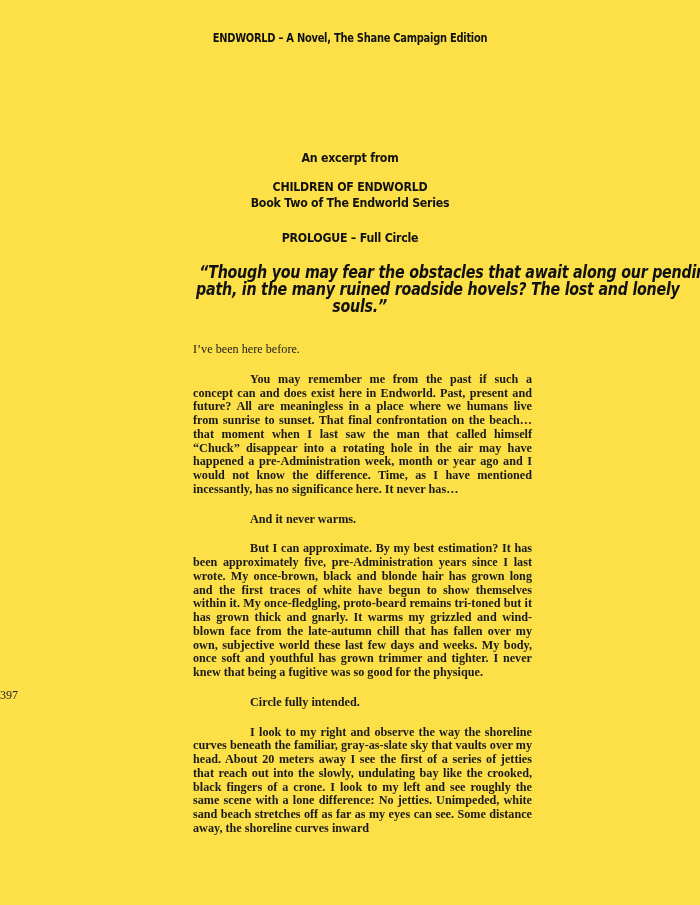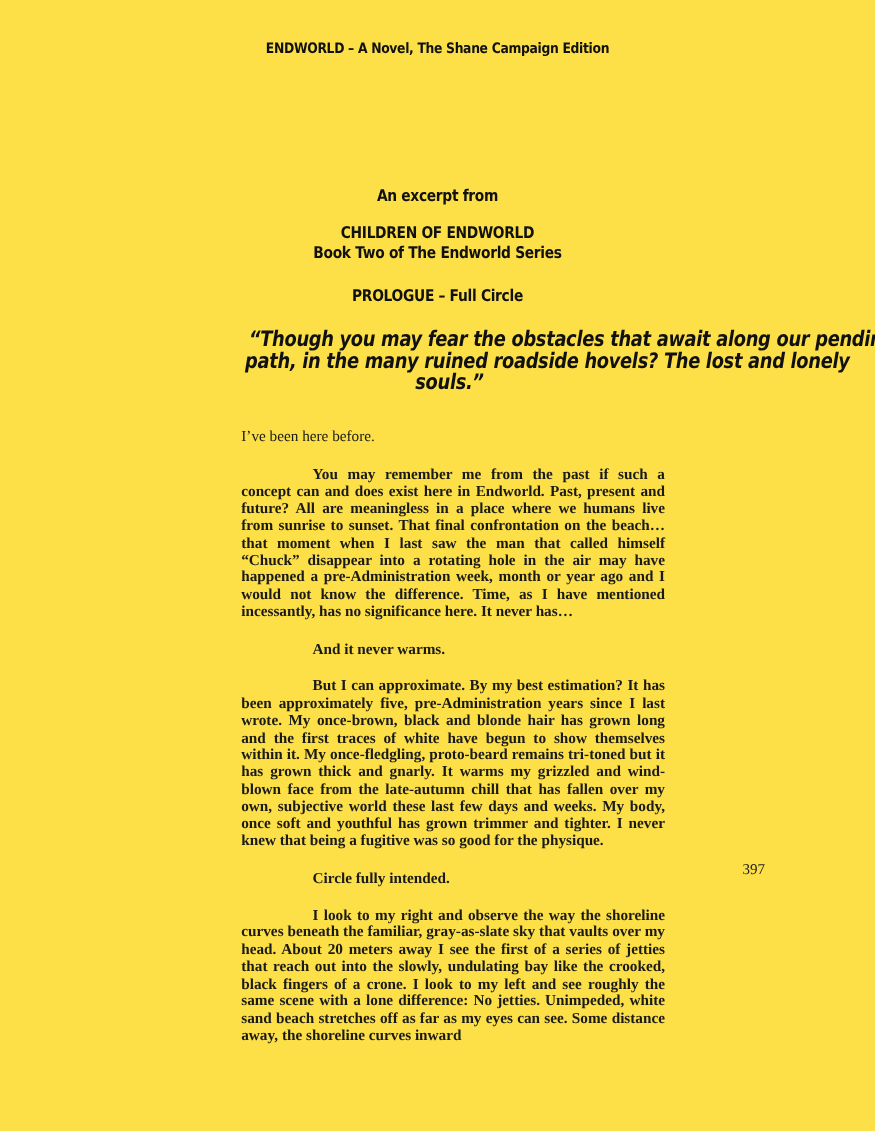--- a/index.html
+++ b/index.html
@@ -22,21 +22,21 @@
   .epigraph span { display:inline-block; transform:scaleX(0.84); transform-origin:center; white-space:nowrap; }
   .body-text {
     position:absolute; left:177px; width:371px; top:327px;
     font-family: "Liberation Serif", "DejaVu Serif", serif;
     font-size:12.2px; line-height:13.75px; color:#1a1a1a;
     text-align:justify;
   }
   .body-text p { margin:16px; }
   .body-text p.indent { text-indent:57px;font-weight:bold; }
   .page-number {
-    position:absolute; top:688px; left:0; width:612px; text-align:right;
+    position:absolute; top:688px; left:0; width:612px; text-align:left;
     font-family: "Liberation Serif", "DejaVu Serif", serif; font-size:12px; color:#222;
   }
 </style>
 </head>
 <body>
 
 <div class="page">
 
   <div class="running-header heading-font">ENDWORLD – A Novel, The Shane Campaign Edition</div>
 

